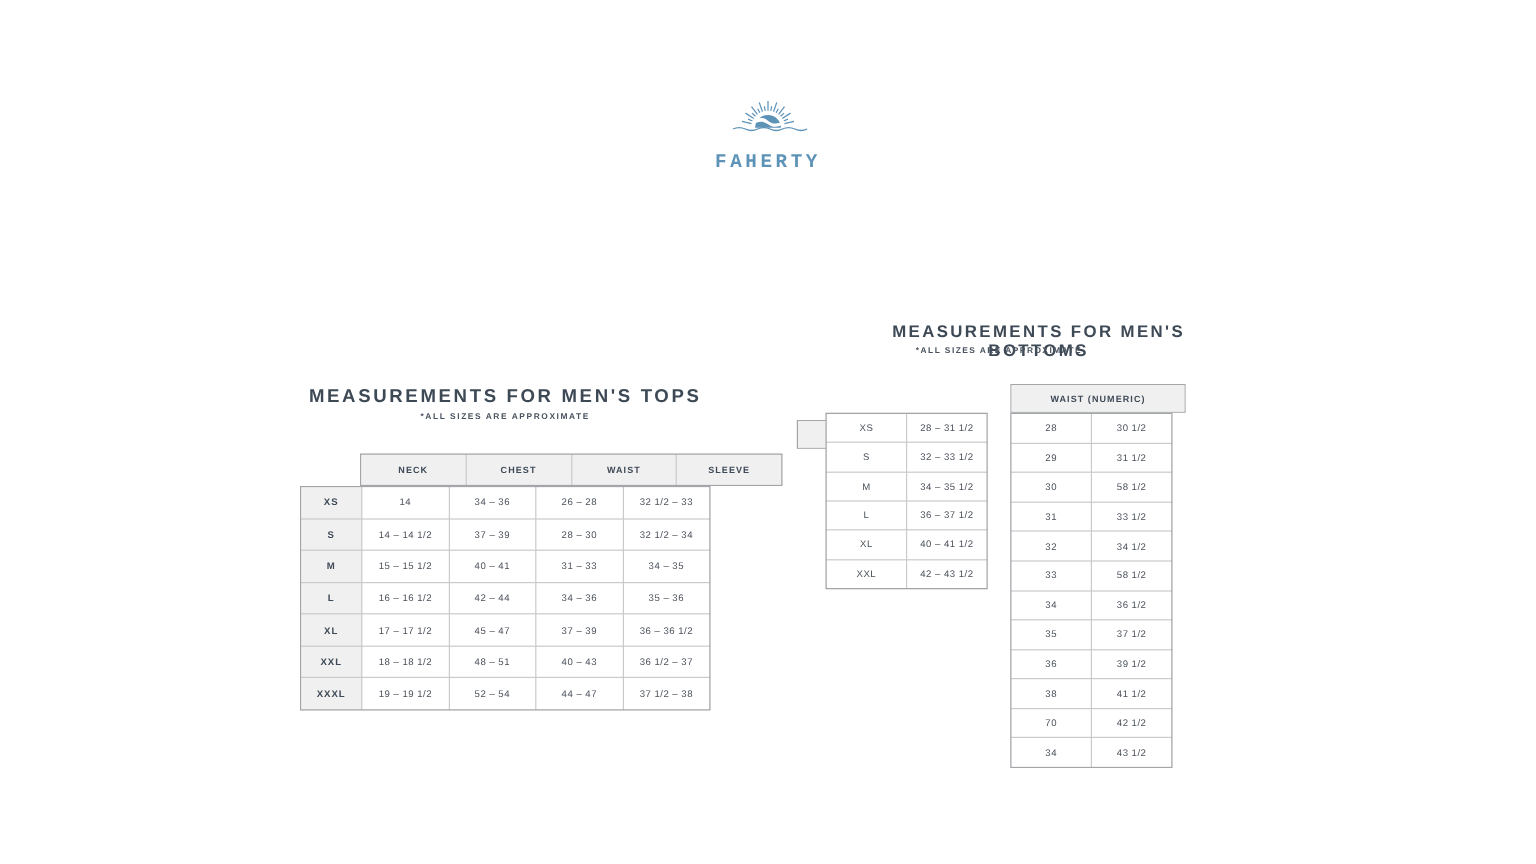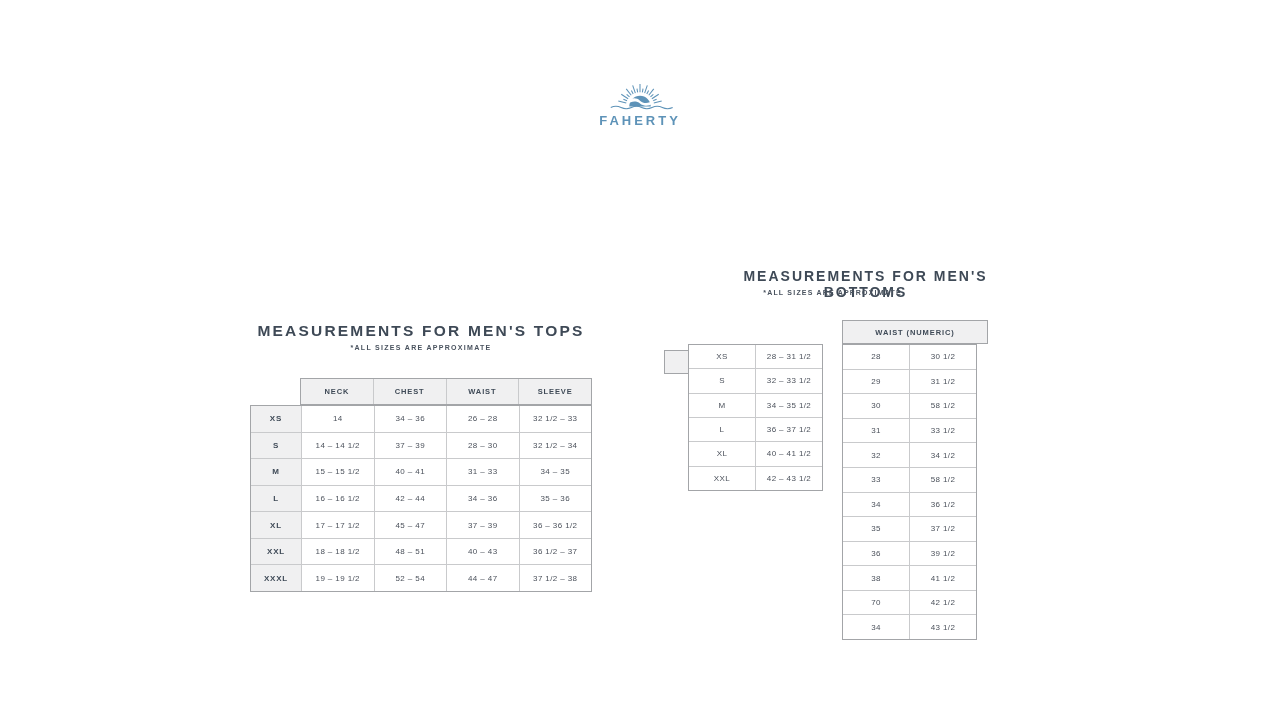--- a/index.html
+++ b/index.html
@@ -3,40 +3,40 @@
 <meta charset="utf-8">
 <style>
   * { margin:0; padding:0; box-sizing:border-box; }
   html,body { width:1280px; height:720px; background:#ffffff; overflow:hidden;
               font-family:"Liberation Sans", sans-serif; }
   .page { position:relative; width:1280px; height:720px; background:#fff; }
 
   
   .logo { position:absolute; left:590px; top:70px; width:100px; text-align:center; cursor:pointer; }
   .logo svg { display:block; margin:0 auto; }
-  .logo-word { font-size:13px; font-weight:700; letter-spacing:3px; color:#5e93b8; margin-top:1px; }
+  .logo-word { font-size:16px; font-weight:700; letter-spacing:3px; color:#5e93b8; margin-top:14px;font-family:Liberation Mono, monospace; }
 
   
   .sec-title { position:absolute; text-align:center; color:#3e4956; font-weight:700; }
   .tops-title { left:250px; width:342px; top:322px; font-size:15.5px; letter-spacing:2.2px; }
   .tops-sub   { left:250px; width:342px; top:344px; font-size:7px; letter-spacing:1.3px; font-weight:600; color:#49525e; }
   .bottoms-title { left:703px; width:325px; top:268px; font-size:14px; letter-spacing:2px; }
   .bottoms-sub   { left:670px; width:325px; top:289px; font-size:7px; letter-spacing:1.2px; font-weight:600; color:#49525e; }
 
   
   .hstrip { position:absolute; display:grid; gap:1px; background:#c9cacc; border:1px solid #a3a5a8; }
   .tbody  { position:absolute; display:grid; gap:1px; background:#c9cacc; border:1px solid #a3a5a8; }
   .hcell  { background:#f0f0f1; display:flex; align-items:center; justify-content:center;
             font-size:7.5px; font-weight:700; letter-spacing:0.9px; color:#3f4a57; }
   .cell   { background:#ffffff; display:flex; align-items:center; justify-content:center;
             font-size:8px; letter-spacing:0.4px; color:#4b515b; }
   .cell.size { background:#f0f0f1; font-weight:600; letter-spacing:0.8px; color:#3f4a57; }
 
   
-  .tops-header { left:300px; top:378px; width:292px; height:27px; grid-template-columns:repeat(4,1fr); }
+  .tops-header { left:300px; top:378px; width:352px; height:27px; grid-template-columns:repeat(4,1fr); }
   .tops-body   { left:250px; top:405px; width:342px; height:187px;
                  grid-template-columns:50px repeat(4,1fr); grid-auto-rows:1fr; }
 
   
   .alpha-header { left:664px; top:320px; width:134px; height:24px; grid-template-columns:1fr;margin-top:30px; }
   .alpha-body   { left:688px; top:344px; width:135px; height:147px;
                   grid-template-columns:1fr 1fr; grid-auto-rows:1fr; }
 
   
   .num-header { left:842px; top:320px; width:146px; height:24px; grid-template-columns:1fr; }

